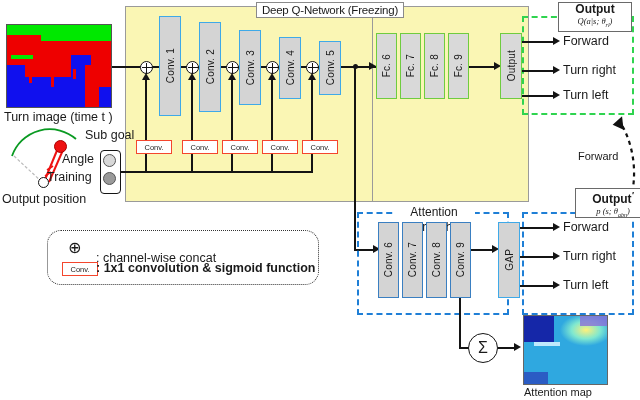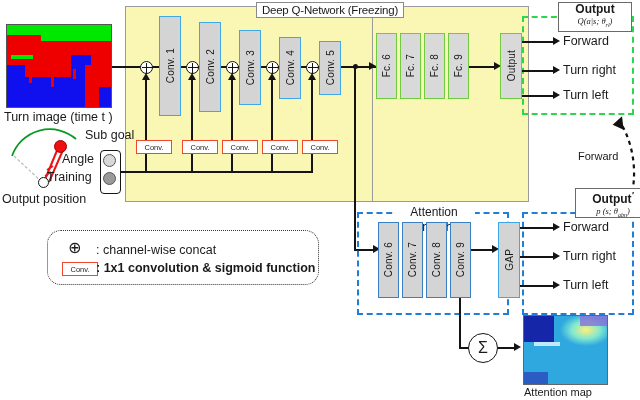--- a/index.html
+++ b/index.html
@@ -289,15 +289,15 @@
       linear-gradient(160deg,#1414a8 0%,#2255cc 18%,#33a0e0 45%,#66d8e8 70%,#3355cc 100%);"></div>
   <div style="left:0;top:0;width:30px;height:26px;background:#11119e;opacity:.85;"></div>
   <div style="left:56px;top:0;width:29px;height:10px;background:#8a6fd8;opacity:.8;"></div>
   <div style="left:0;top:56px;width:24px;height:14px;background:#2a2ab0;opacity:.6;"></div>
   <div style="left:10px;top:26px;width:26px;height:4px;background:#cfefff;opacity:.9;"></div>
 </div>
 <div class="abs lbl-sm" style="left:524px;top:386px;">Attention map</div>
 
 <div class="abs dot-black" style="left:47px;top:230px;width:272px;height:55px;"></div>
 <div class="abs" style="left:68px;top:240px;font-size:16px;line-height:16px;">⊕</div>
-<div class="abs lbl" style="left:96px;top:243px;">: channel-wise concat</div>
+<div class="abs lbl" style="left:96px;top:251px;">: channel-wise concat</div>
 <div class="abs conv1x1" style="left:62px;top:262px;">Conv.</div>
 <div class="abs lbl" style="left:96px;top:261px;font-weight:bold;">: 1x1 convolution &amp; sigmoid function</div>
 
 </body></html>

